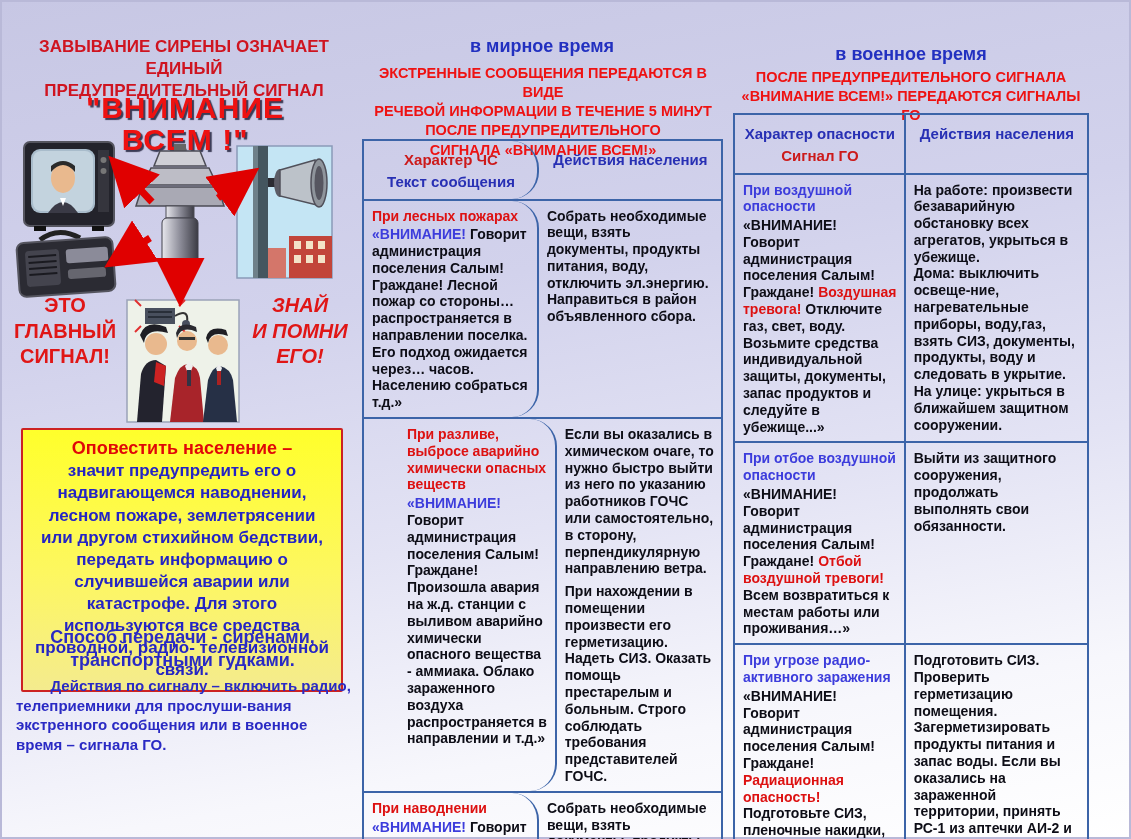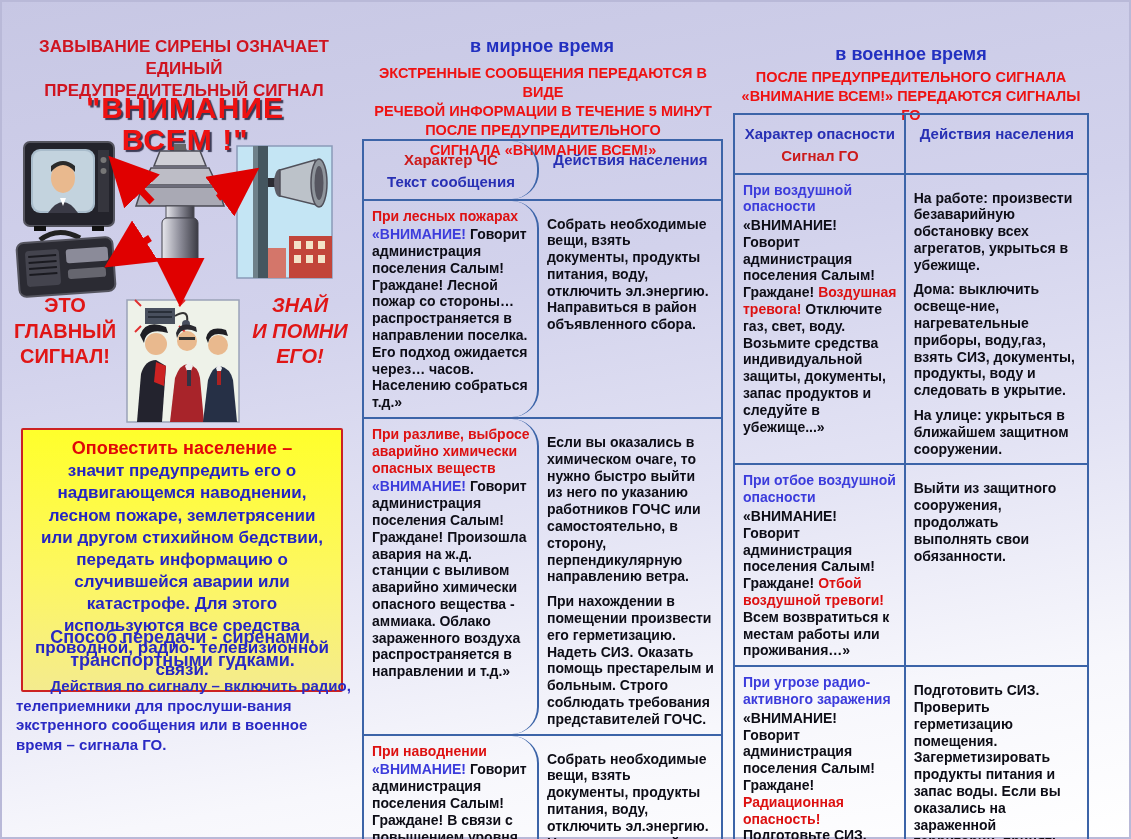--- a/index.html
+++ b/index.html
@@ -46,25 +46,25 @@
   .mid-tbl .c2{width:51%;}
   .war-tbl .c1{width:48.5%;border-right:2px solid #3c64a8;}
   .war-tbl .c2{width:51.5%;}
   .thead .tcell{text-align:center;padding-top:8px;padding-bottom:6px;font-size:15px;line-height:1.45;}
   .h-red{color:#cc1a1a;display:block;}
   .h-blue{color:#2830b4;display:block;}
   .row-title-red{color:#dd1111;display:block;margin-bottom:2px;}
   .row-title-blue{color:#3c3cdc;display:block;margin-bottom:2px;}
   .att{color:#3c3cdc;}
   .alarm{color:#dd1111;}
-  .tcell p{margin:8px 0 6px 0;}
+  .tcell p{margin:0 0 6px 0;}
   .tcell p:last-child{margin-bottom:0;}
   
   .mid-tbl .thead{min-height:46px;}
-  .mid-r1{min-height:185px;} .mid-r2{min-height:258px;} .mid-r3{min-height:180px;}
+  .mid-r1{min-height:185px;} .mid-r2{min-height:258px;padding-left:35px;} .mid-r3{min-height:180px;}
   .war-tbl .thead{min-height:52px;}
   .war-r1{min-height:198px;} .war-r2{min-height:145px;} .war-r3{min-height:152px;}
 </style>
 </head>
 <body>
 
 <div id="poster">
 
   <div class="abs lc-title ml">ЗАВЫВАНИЕ  СИРЕНЫ ОЗНАЧАЕТ ЕДИНЫЙ
 ПРЕДУПРЕДИТЕЛЬНЫЙ СИГНАЛ</div>

